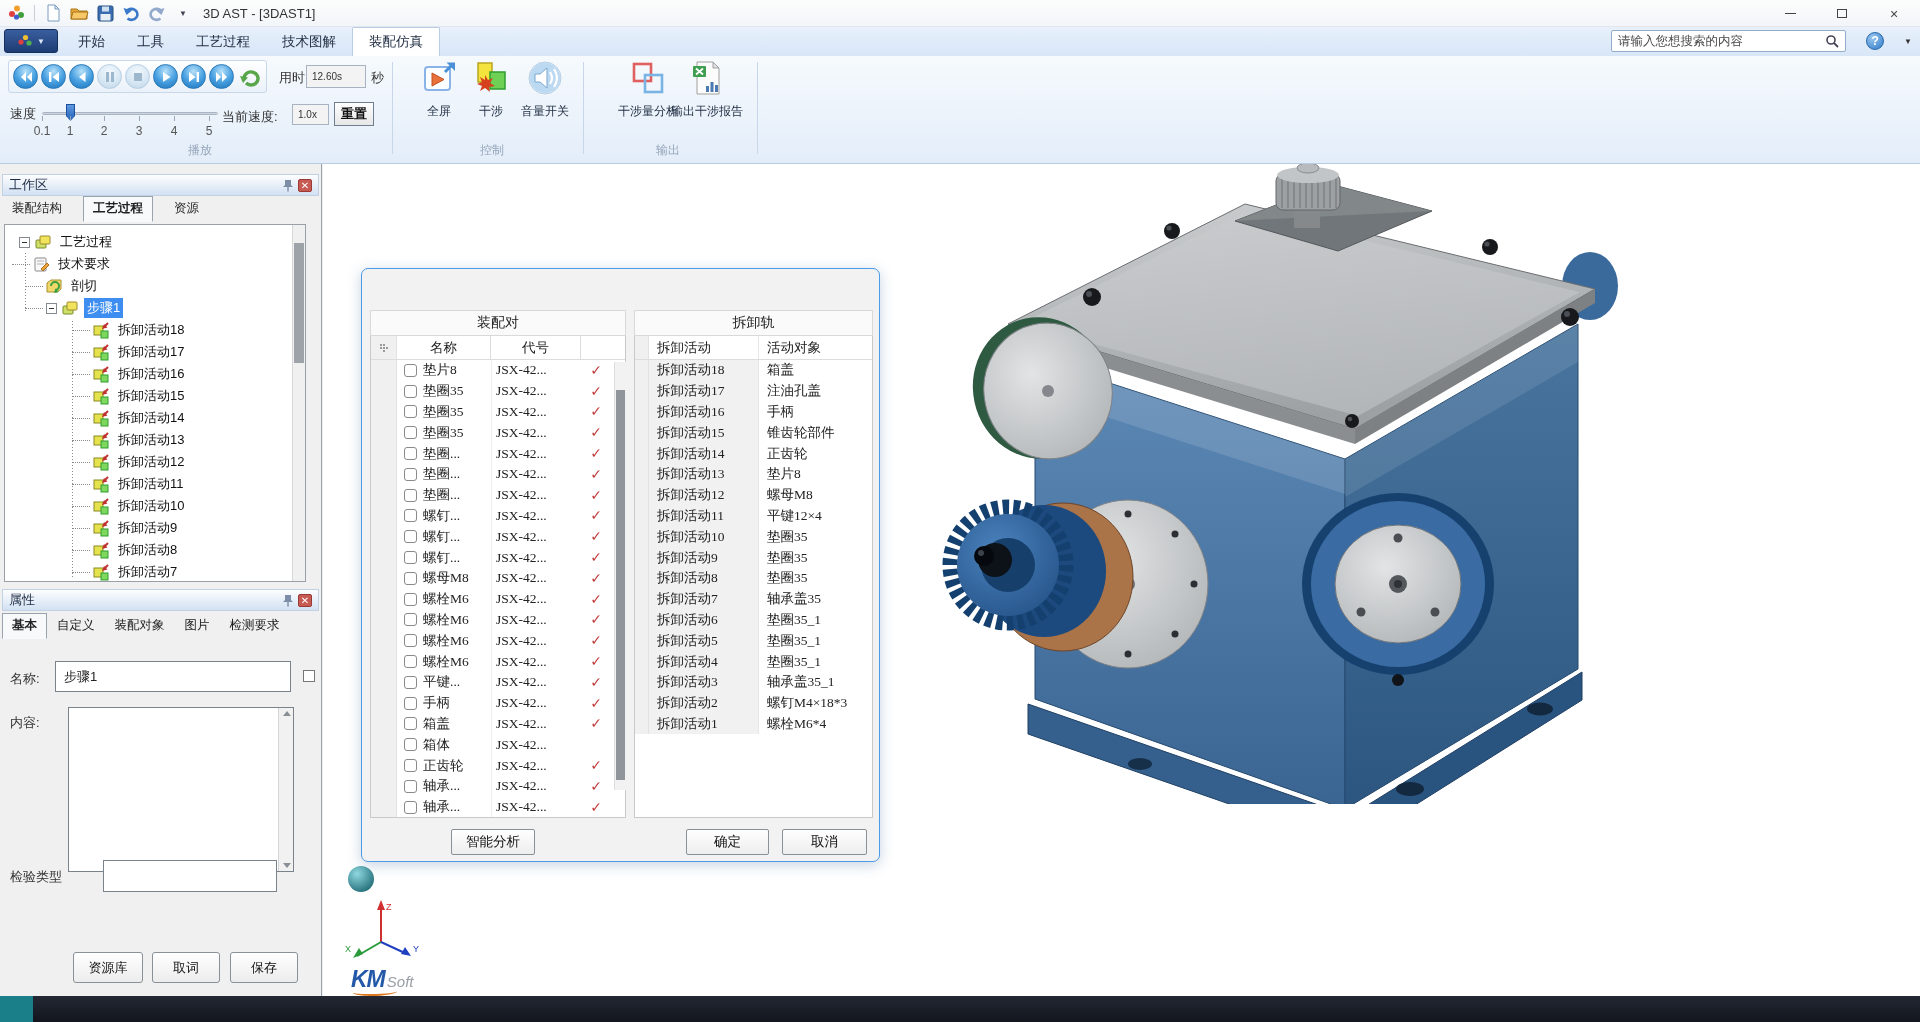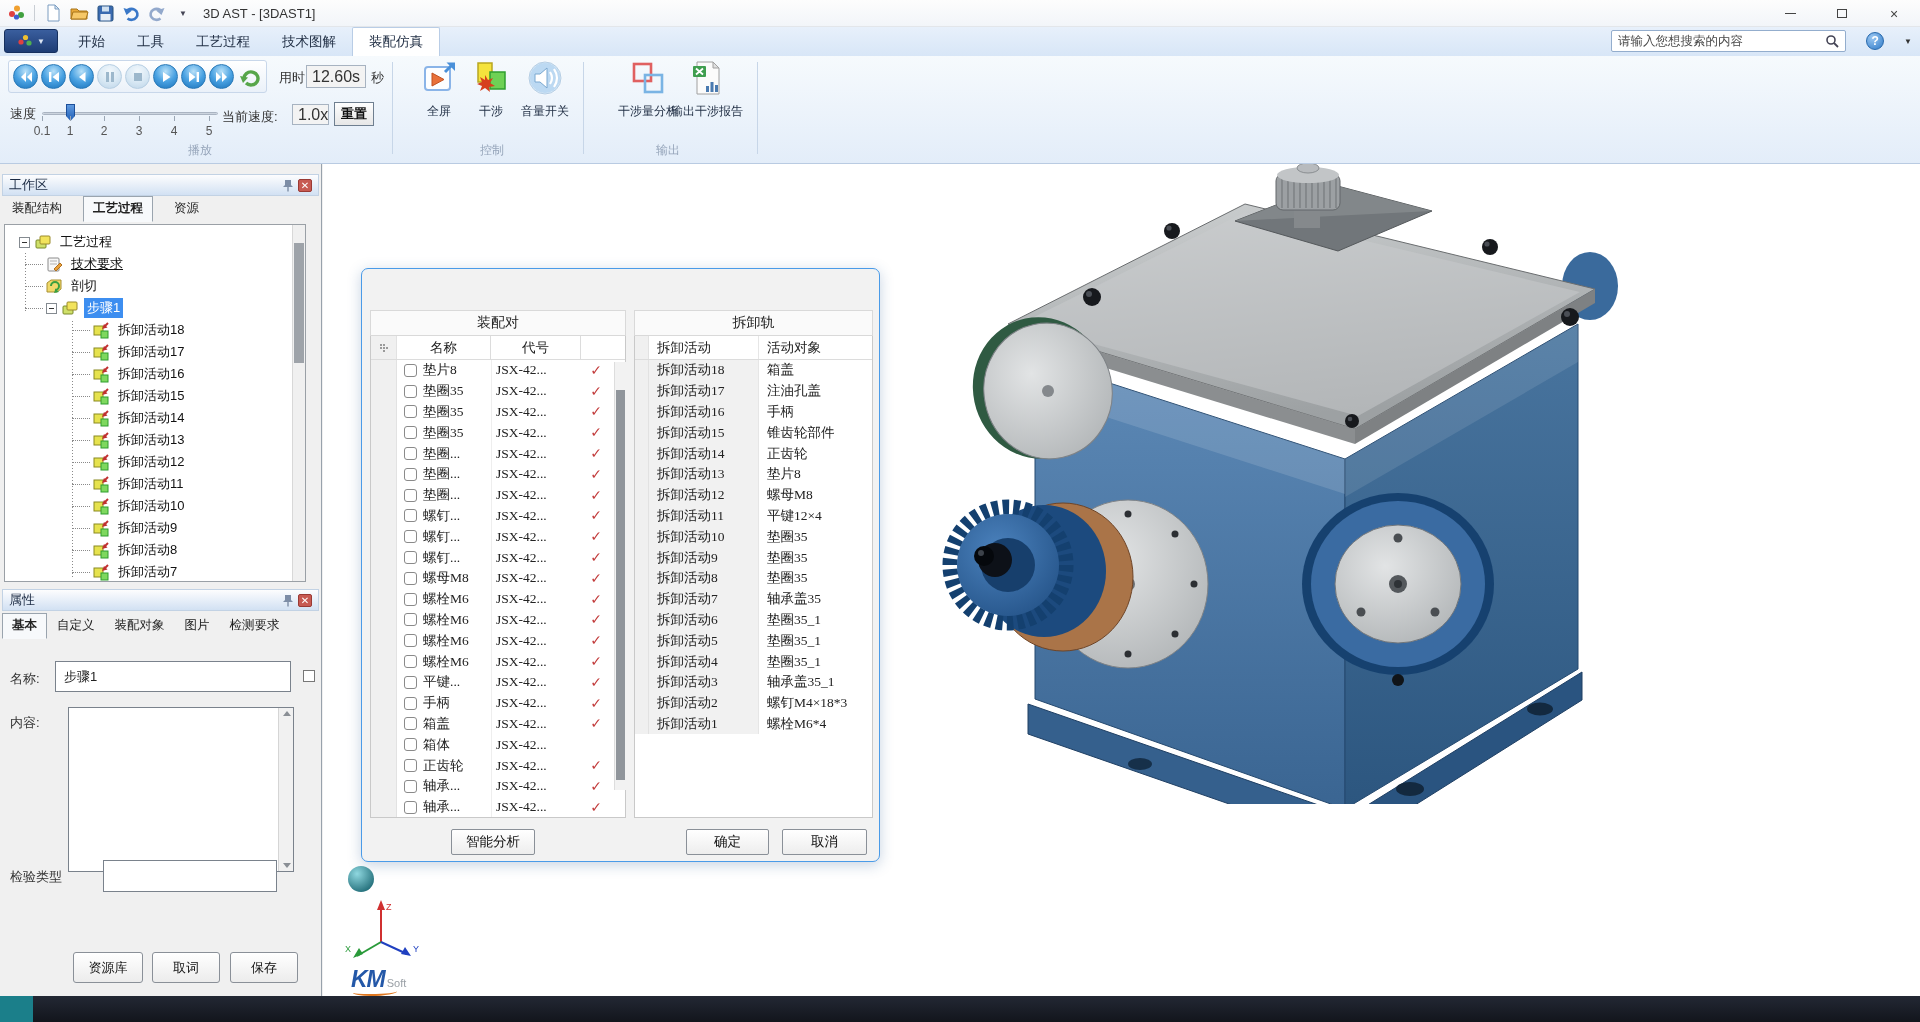--- a/index.html
+++ b/index.html
@@ -33,21 +33,21 @@
 
   
   .ribbon { position:absolute; top:56px; left:0; width:1920px; height:108px; background:linear-gradient(#f6fafd,#e3edf9); border-bottom:1px solid #b9cbe2; }
   .grp-sep { position:absolute; top:6px; width:1px; height:92px; background:#c7d6e8; }
   .grp-label { position:absolute; top:86px; font-size:12px; color:#96a5ba; text-align:center; }
   .pb-cluster { position:absolute; left:8px; top:4px; height:33px; display:flex; align-items:center; gap:3px; padding:0 4px; border:1px solid #c8d7ea; border-radius:3px; background:linear-gradient(#ffffff,#eaf1f9); }
   .pb { width:25px; height:25px; border-radius:50%; border:1px solid #2a7ab8; background:radial-gradient(circle at 50% 28%, #b8e0f8 0%, #4aa2e2 50%, #1a72ba 100%); display:flex; align-items:center; justify-content:center; }
   .pb.disabled { border-color:#b7cfe3; background:radial-gradient(circle at 50% 28%, #f2f8fc 0%, #d8e8f4 55%, #bcd4e8 100%); }
   .pb.replay { border:none; background:none; border-radius:0; }
   .field-label { position:absolute; font-size:13px; color:#333; }
-  .field-box { position:absolute; background:#f3f3f3; border:1px solid #a7b3c1; font-size:16px; color:#333; display:flex; align-items:center; padding:0 5px; }
+  .field-box { position:absolute; background:#f3f3f3; border:1px solid #a7b3c1; font-size:10px; color:#333; display:flex; align-items:center; padding:0 5px; }
   .resetbtn { position:absolute; left:334px; top:46px; width:40px; height:24px; border:1px solid #6f7f90; background:linear-gradient(#fefefe,#e7e7e7); font-size:13px; font-weight:bold; color:#111; display:flex; align-items:center; justify-content:center; }
   .slider { position:absolute; left:42px; top:48px; width:176px; height:20px; }
   .slider .track { position:absolute; left:0; right:0; top:8px; height:3px; background:linear-gradient(#b8c2cf,#dfe6ee); border:1px solid #aab4c2; border-radius:2px; }
   .slider .tick { position:absolute; top:12px; width:1px; height:5px; background:#9aa6b4; }
   .slider .ticklabel { position:absolute; top:20px; font-size:12px; color:#555; transform:translateX(-50%); }
   .slider .thumb { position:absolute; top:0; width:9px; height:17px; background:linear-gradient(#5f9ae0,#2361b8); border:1px solid #1c4f9a; clip-path:polygon(0 0,100% 0,100% 70%,50% 100%,0 70%); }
   .rbtn { position:absolute; top:4px; display:flex; flex-direction:column; align-items:center; gap:3px; }
   .rbtn .lbl { font-size:12px; color:#1e2c42; white-space:nowrap; }
 
   
@@ -102,21 +102,21 @@
   .robj { width:113px; padding-left:8px; }
   .hdr .ract, .hdr .robj { background:#fff; }
   .tscroll { position:absolute; right:0; top:24px; bottom:0; width:12px; background:#f2f2f2; border-left:1px solid #ddd; }
   .tscroll .thumb { position:absolute; left:1px; right:1px; top:28px; height:390px; background:#90959b; }
   .dlg-btn { position:absolute; height:26px; background:linear-gradient(#ffffff,#ededed); border:1px solid #8a9098; border-radius:2px; font-size:13.5px; color:#111; display:flex; align-items:center; justify-content:center; }
 
   
   .gizmo { position:absolute; left:20px; top:700px; width:84px; height:96px; }
   .brand { position:absolute; left:28px; top:802px; width:120px; height:36px; }
   .brand .km { font-size:23px; font-weight:bold; font-style:italic; color:#2458a8; letter-spacing:-1px; }
-  .brand .soft { font-size:11px; color:#9aa0a6; margin-left:2px; }
+  .brand .soft { font-size:15px; font-style:italic; color:#9aa0a6; margin-left:2px; }
   .brand .swoosh { position:absolute; left:2px; top:22px; width:44px; height:8px; border-bottom:2px solid #e07820; border-radius:0 0 60% 40%; }
 
   .statusbar { position:absolute; bottom:0; left:0; width:1920px; height:26px; background:linear-gradient(#232834,#12151c); }
   .status-accent { position:absolute; left:0; top:0; width:33px; height:26px; background:#1b7f8a; }
 </style>
 </head>
 <body>
 
 <div class="app">
 
@@ -364,21 +364,21 @@
         <div class="guide" style="left:20px; top:28px; height:60px;"></div>
         <div class="guide" style="left:67px; top:96px; height:256px;"></div>
       <div class="trow" style="padding-left: 14px;">
             <span class="exp"></span>
             <span class="ticon"><svg width="17" height="17" viewBox="0 0 17 17">
                 <rect x="1" y="6" width="10" height="8" rx="1" fill="#cfe069" stroke="#7a8a2a"></rect>
                 <rect x="5" y="2" width="10" height="8" rx="1" fill="#f2e35c" stroke="#9a8a2a"></rect>
               </svg></span>
             <span class="tlabel">工艺过程</span>
           </div>
-          <div class="trow" style="padding-left: 20px; text-decoration: underline;">
+          <div class="trow" style="padding-left: 7px;">
             <span class="dash"></span>
             <span class="ticon"><svg width="17" height="17" viewBox="0 0 17 17">
                 <rect x="2" y="2" width="11" height="13" rx="1" fill="#f8f8f8" stroke="#8a8a8a"></rect>
                 <line x1="4" y1="5" x2="11" y2="5" stroke="#b0b0b0"></line>
                 <line x1="4" y1="8" x2="11" y2="8" stroke="#b0b0b0"></line>
                 <path d="M8 13 L14 7 l2 2 -6 6 z" fill="#e8a03a" stroke="#b07020"></path>
               </svg></span>
             <span class="tlabel">技术要求</span>
           </div>
           <div class="trow" style="padding-left: 20px;">

